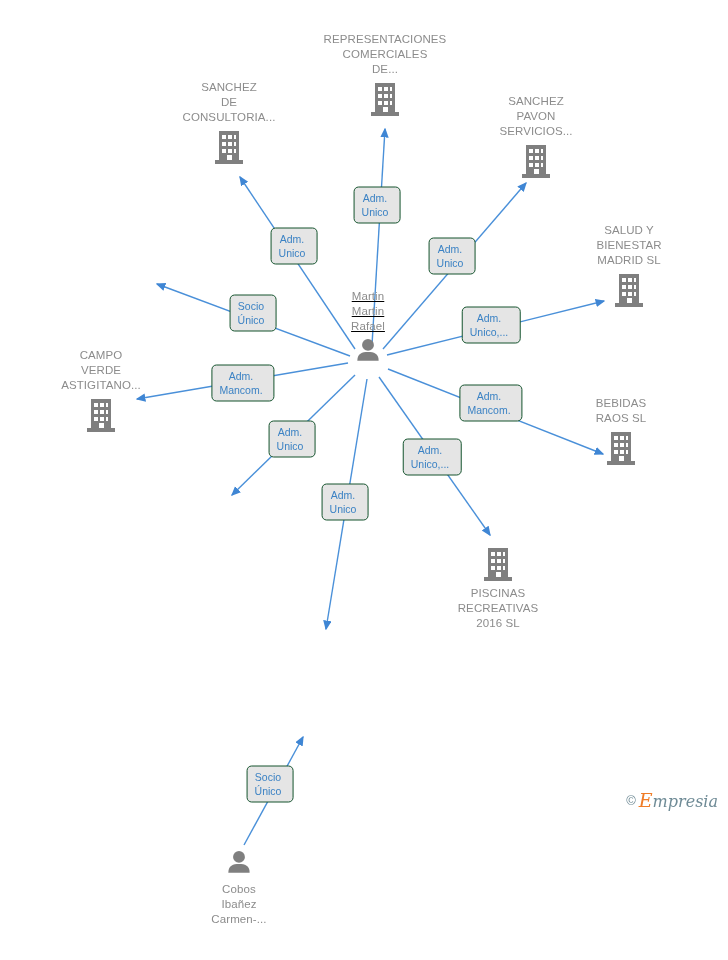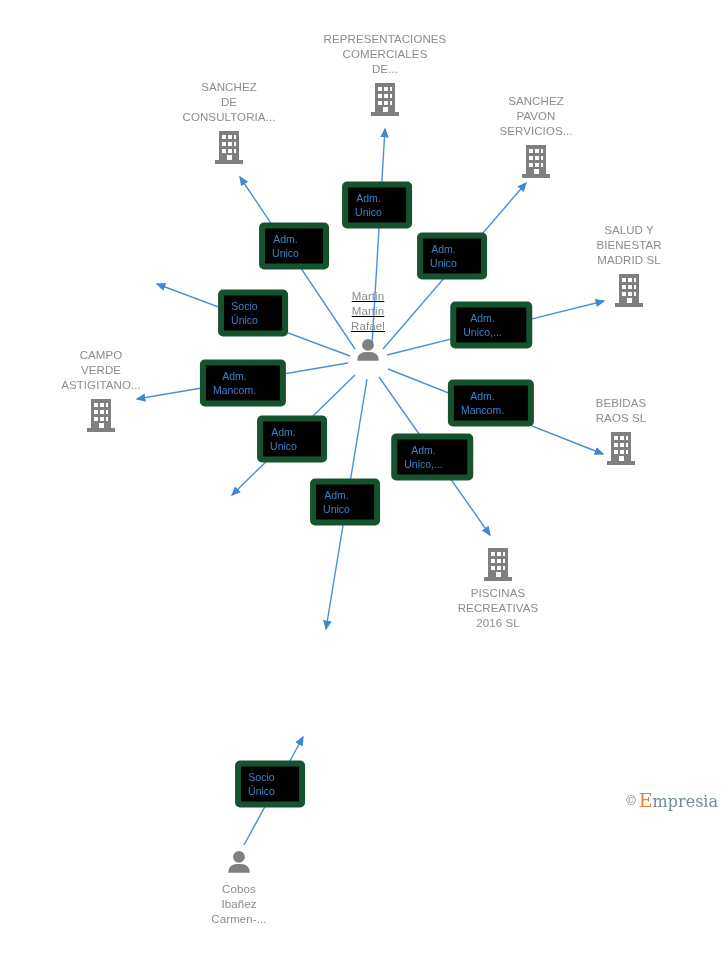--- a/index.html
+++ b/index.html
@@ -48,48 +48,49 @@
   .node-icon {
     width: 34px;
     height: 38px;
     display: block;
   }
   .node.label-top .node-label { margin-bottom: 3px; }
   .node.label-bottom .node-label { margin-top: 3px; }
 
   .edge-label {
     position: absolute;
-    border: 6px solid #14532d;
+    border: 1px solid #14532d;
     border-radius: 5px;
-    background: #000000;
+    background: #e5e5e5;
     color: #3b82c4;
     font-size: 10.5px;
     line-height: 14px;
     text-align: center;
-    padding: 3px 24px 4px 7px;
+    padding: 3px 11px 4px 7px;
     white-space: pre-line;
     box-sizing: border-box;
     transform: translate(-50%, -50%);
   }
   .watermark {
     position: absolute;
     right: 10px;
     bottom: 10px;
     display: flex;
     align-items: center;
     gap: 3px;
     font-size: 15px;
     color: #6f8b96;
   }
   .watermark .wm-c {
     font-size: 13px;
     color: #6f8b96;
   }
   .watermark .wm-name {
     font-family: "DejaVu Serif", serif;
+    font-style: italic;
     font-size: 16px;
     color: #6f8b96;
   }
   .watermark .wm-name .wm-e {
     color: #f07d28;
     font-size: 19px;
   }
 </style>
 </head>
 <body>

